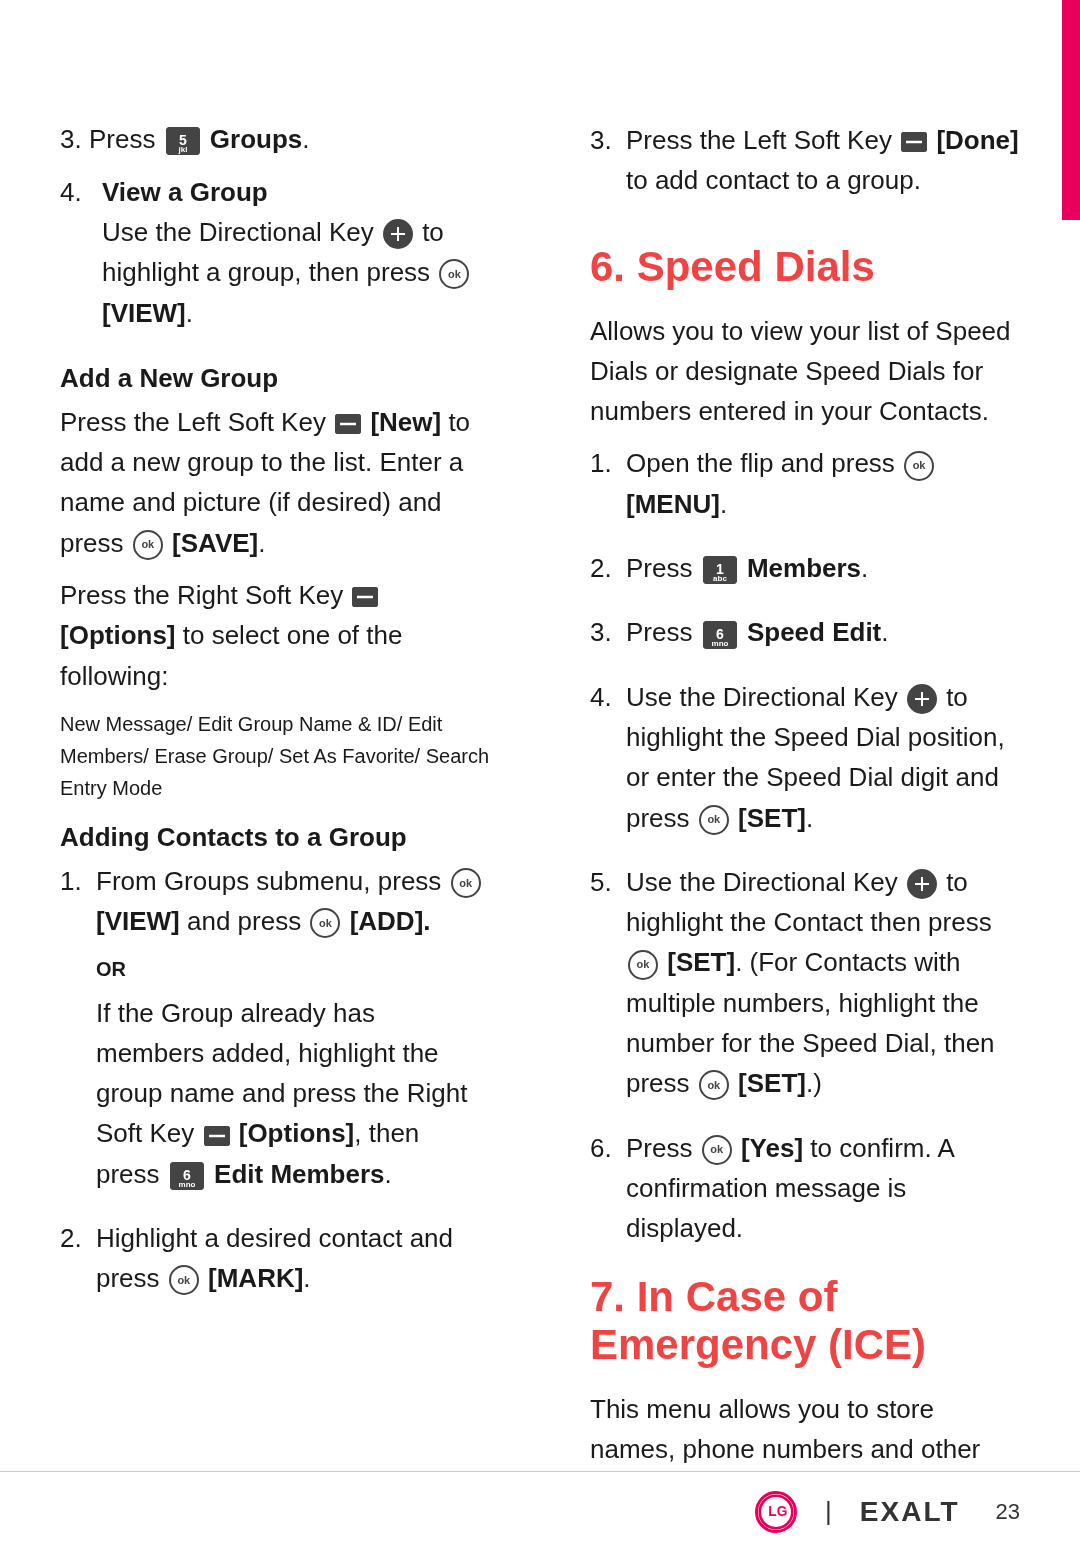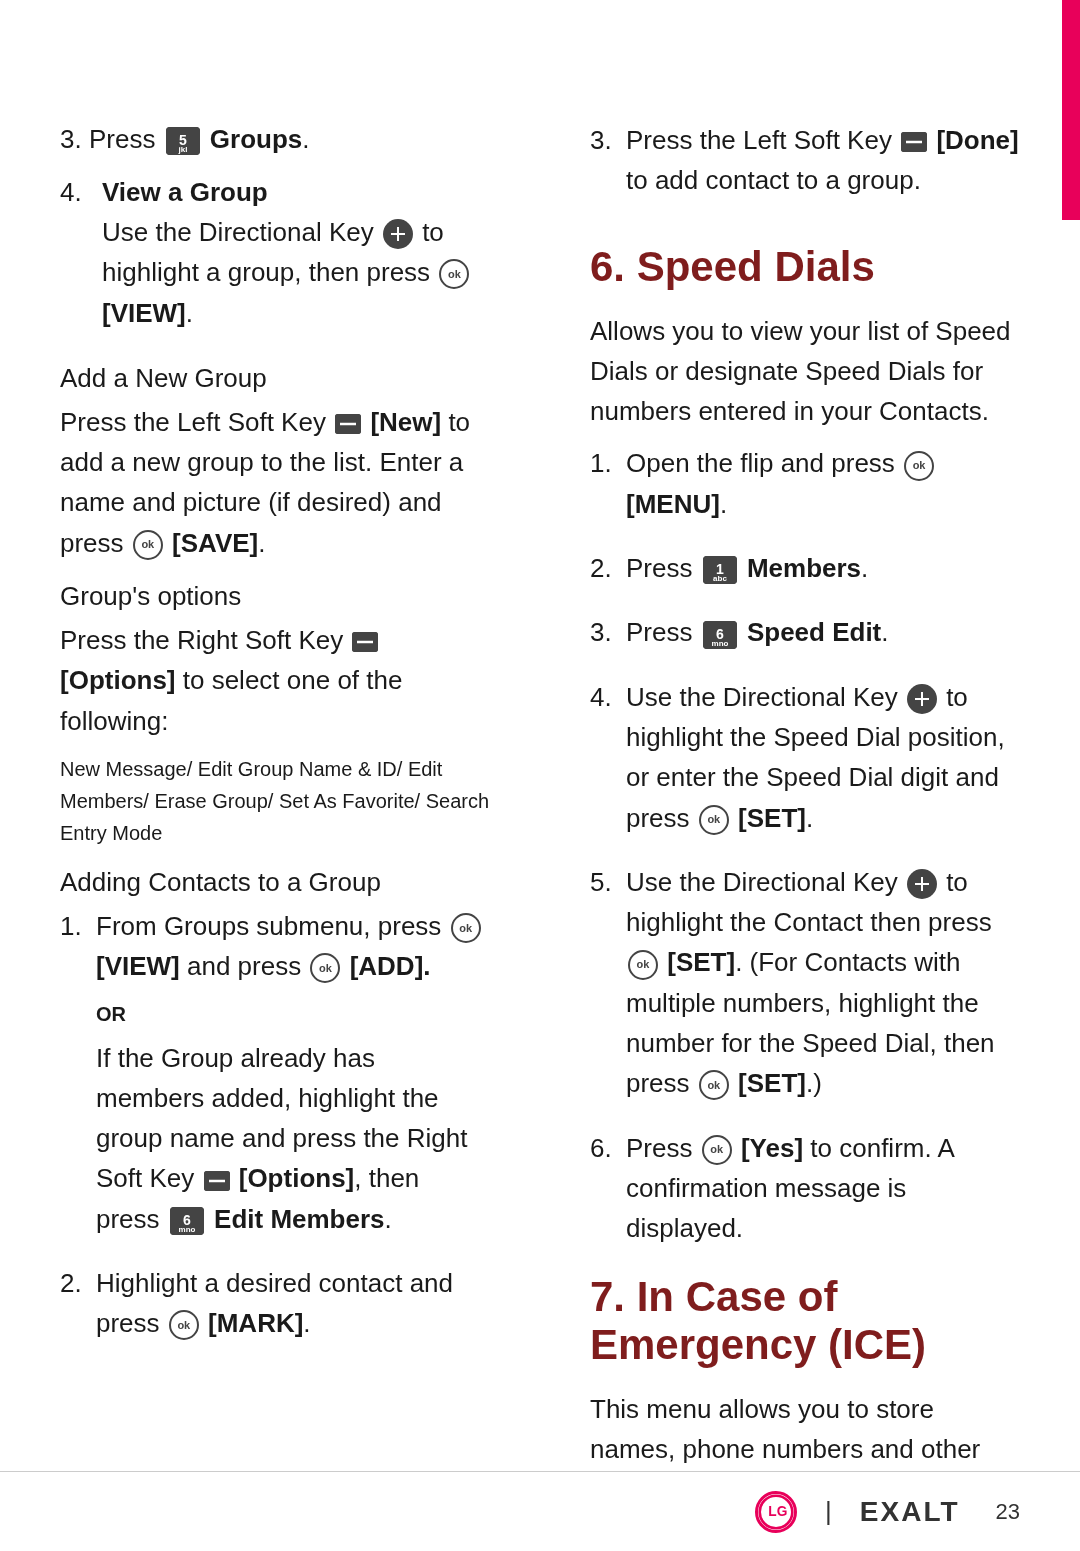--- a/index.html
+++ b/index.html
@@ -50,30 +50,30 @@
       flex: 1;
       padding-left: 10px;
     }
 
     .list-item {
       margin-bottom: 14px;
       line-height: 1.5;
     }
 
     .subheading {
-      font-weight: normal;
+      font-weight: bold;
       font-size: 26px;
       margin-top: 18px;
       margin-bottom: 8px;
     }
 
     .section-heading {
       font-size: 42px;
       font-weight: bold;
-      color: #7f1d1d;
+      color: #ef4444;
       margin-bottom: 20px;
       margin-top: 10px;
     }
 
     p {
       line-height: 1.55;
       font-size: 26px;
       margin-bottom: 12px;
     }
 
@@ -296,21 +296,20 @@
               <rect width="26" height="20" rx="3" fill="#444"></rect>
               <line x1="5" y1="10" x2="21" y2="10" stroke="white" stroke-width="2.5"></line>
             </svg>
         </span>
         <strong>[New]</strong>
         to add a new group to the list. Enter a name and picture (if desired) and press
         <span class="ok-key" style="font-size:11px; font-weight:bold; color:#444;">ok</span>
         <strong>[SAVE]</strong>.
       </p>
 
-      <div class="subheading">Group's options</div>
       <p>
         Press the Right Soft Key
         <span class="soft-key">
           <svg width="26" height="20">
               <rect width="26" height="20" rx="3" fill="#444"></rect>
               <line x1="5" y1="10" x2="21" y2="10" stroke="white" stroke-width="2.5"></line>
             </svg>
         </span>
         <strong>[Options]</strong> to select one of the following:
       </p>

